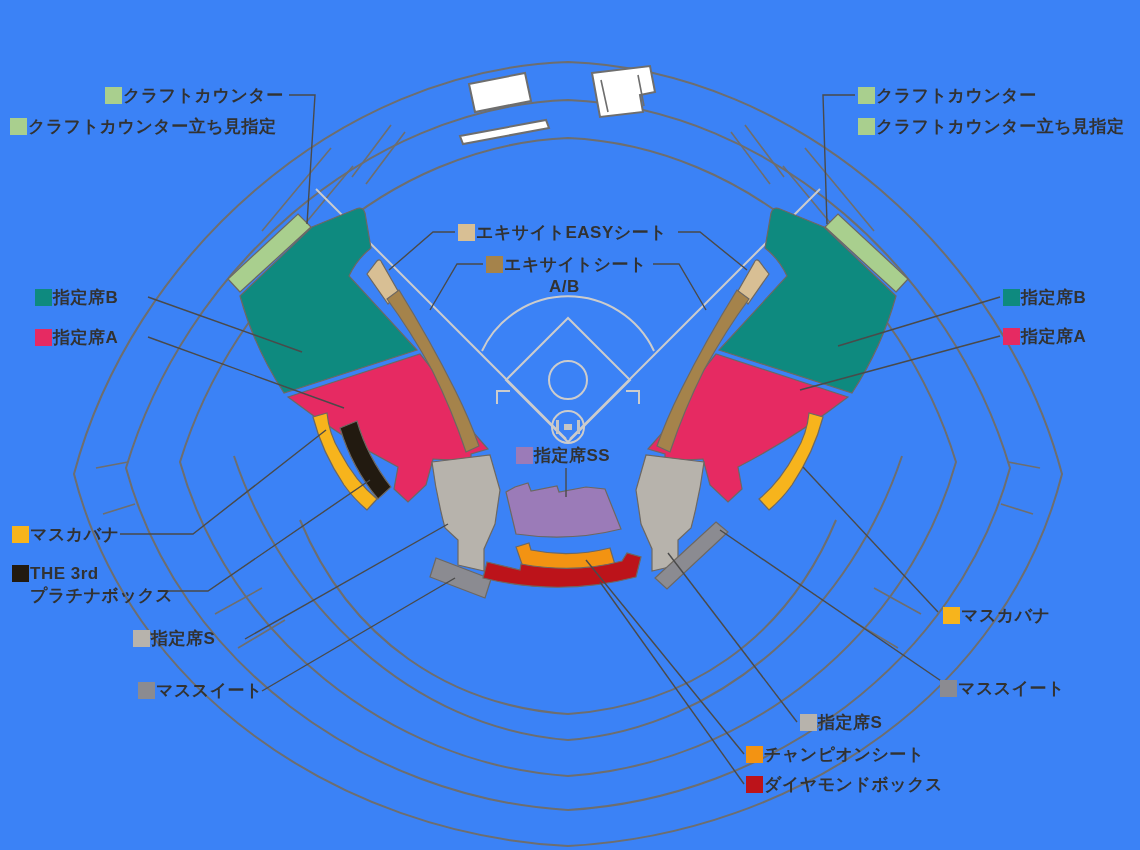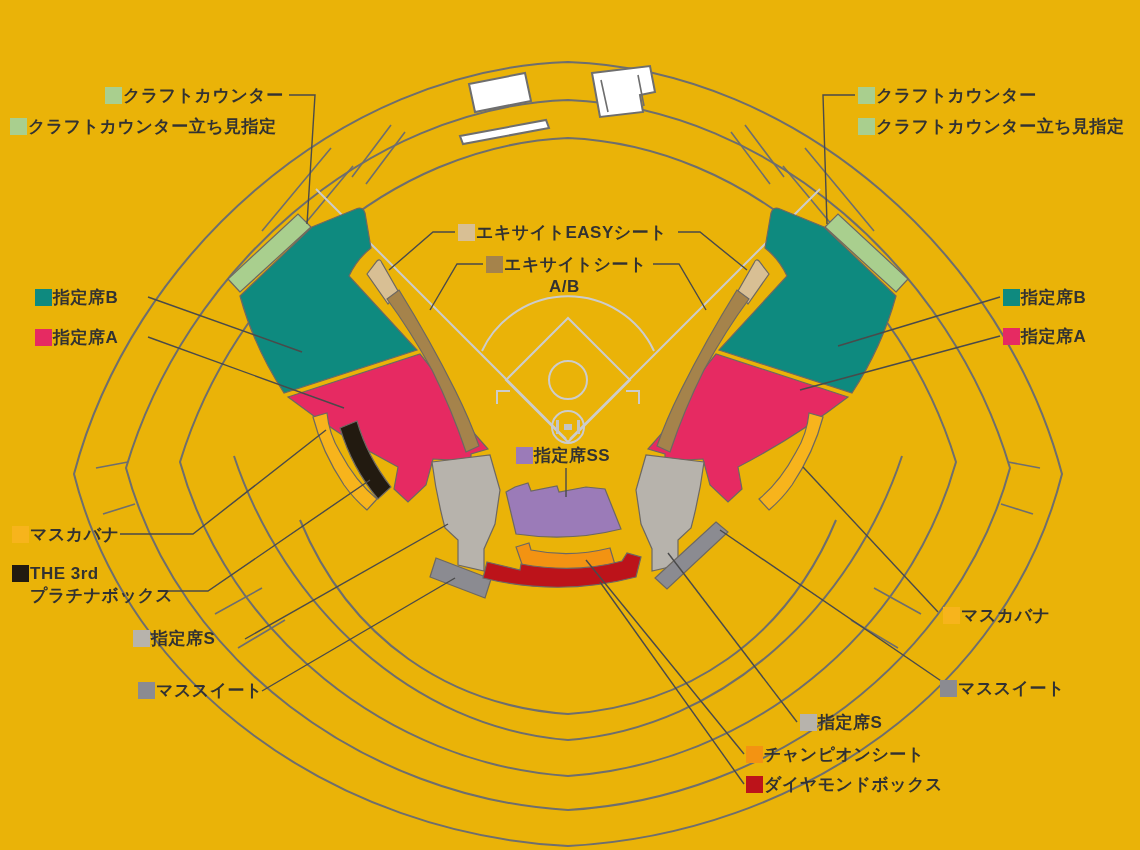--- a/index.html
+++ b/index.html
@@ -1,16 +1,16 @@
 <!DOCTYPE html>
 <html><head>
 <meta charset="utf-8">
 <style>
   html,body { margin:0; padding:0; background:#ffffff; }
-  .stage { position:relative; width:1140px; height:850px; background:#eab308; overflow:hidden;
+  .stage { position:relative; width:1140px; height:850px; background:#3b82f6; overflow:hidden;
            font-family:"Liberation Sans","DejaVu Sans",sans-serif; }
   svg { position:absolute; left:0; top:0; }
   .ring   { fill:none; stroke-width:2; }
   .thin   { fill:none; stroke-width:1.6; }
   .field  { fill:none; stroke-width:2; }
   .leader { fill:none; stroke-width:1.4; }
   .block  { stroke:#6d6862; stroke-width:1.2; }
   .structure { fill:#ffffff; stroke-width:2; }
   .lbl { font-family:"Liberation Sans","DejaVu Sans",sans-serif; font-size:17px; font-weight:600; letter-spacing:0.5px; }
   .sq  { stroke:none; }

